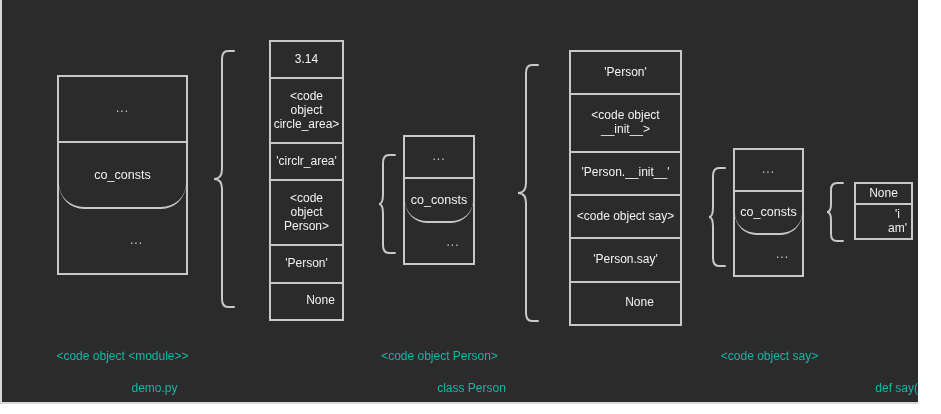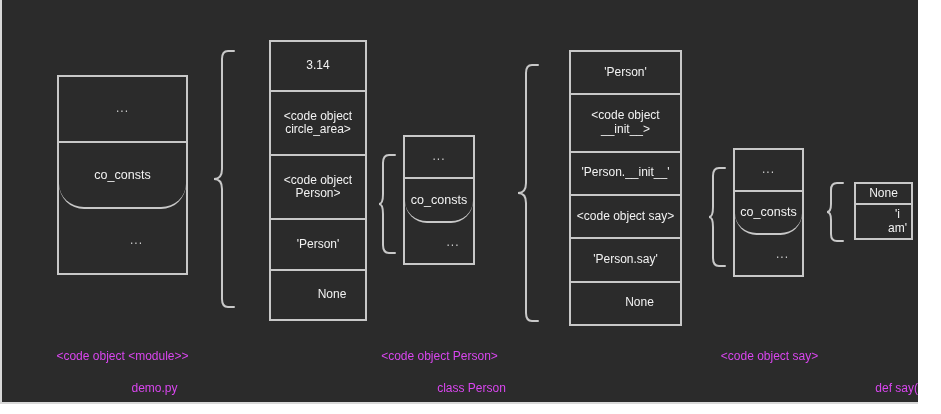--- a/index.html
+++ b/index.html
@@ -53,21 +53,21 @@
 
   
   .brace {
     position: absolute;
   }
   .brace svg { display: block; overflow: visible; }
 
   
   .caption {
     position: absolute;
-    color: #d946ef;
+    color: #14b8a6;
     font-size: 12px;
     white-space: nowrap;
     text-align: center;
   }
   .caption.sub { font-size: 12px; padding-left: 32px; }
 </style>
 </head>
 <body>
 
 <div id="canvas">
@@ -77,24 +77,25 @@
     <div class="cell label">co_consts</div>
     <div class="cell ellipsis">...</div>
   </div>
 
   <div class="brace" style="left:208px; top:48px; width:28px; height:262px;">
     <svg width="28" height="262" viewBox="0 0 28 262" fill="none" stroke="#c8c8c8" stroke-width="2" stroke-linecap="round">
       <path d="M24 3 H18 Q12 3 12 11 V121 Q12 131 4 131 Q12 131 12 141 V251 Q12 259 18 259 H24"></path>
     </svg>
   </div>
 
-  <div class="box" style="left:267px; top:40px; width:98px; height:281px;">
+  <div class="box" style="left:267px; top:40px; width:75px; height:281px;">
     <div class="cell">3.14</div>
     <div class="cell">&lt;code object
 circle_area&gt;</div>
+    <div class="cell">'circlr_area'</div>
     <div class="cell">&lt;code object
 Person&gt;</div>
     <div class="cell">'Person'</div>
     <div class="cell">None</div>
   </div>
 
   <div class="caption" style="left:0px; top:349px; width:241px;">&lt;code object &lt;module&gt;&gt;</div>
   <div class="caption sub" style="left:0px; top:381px; width:241px;">demo.py</div>
 
   <div class="brace" style="left:376px; top:152px; width:20px; height:104px;">

